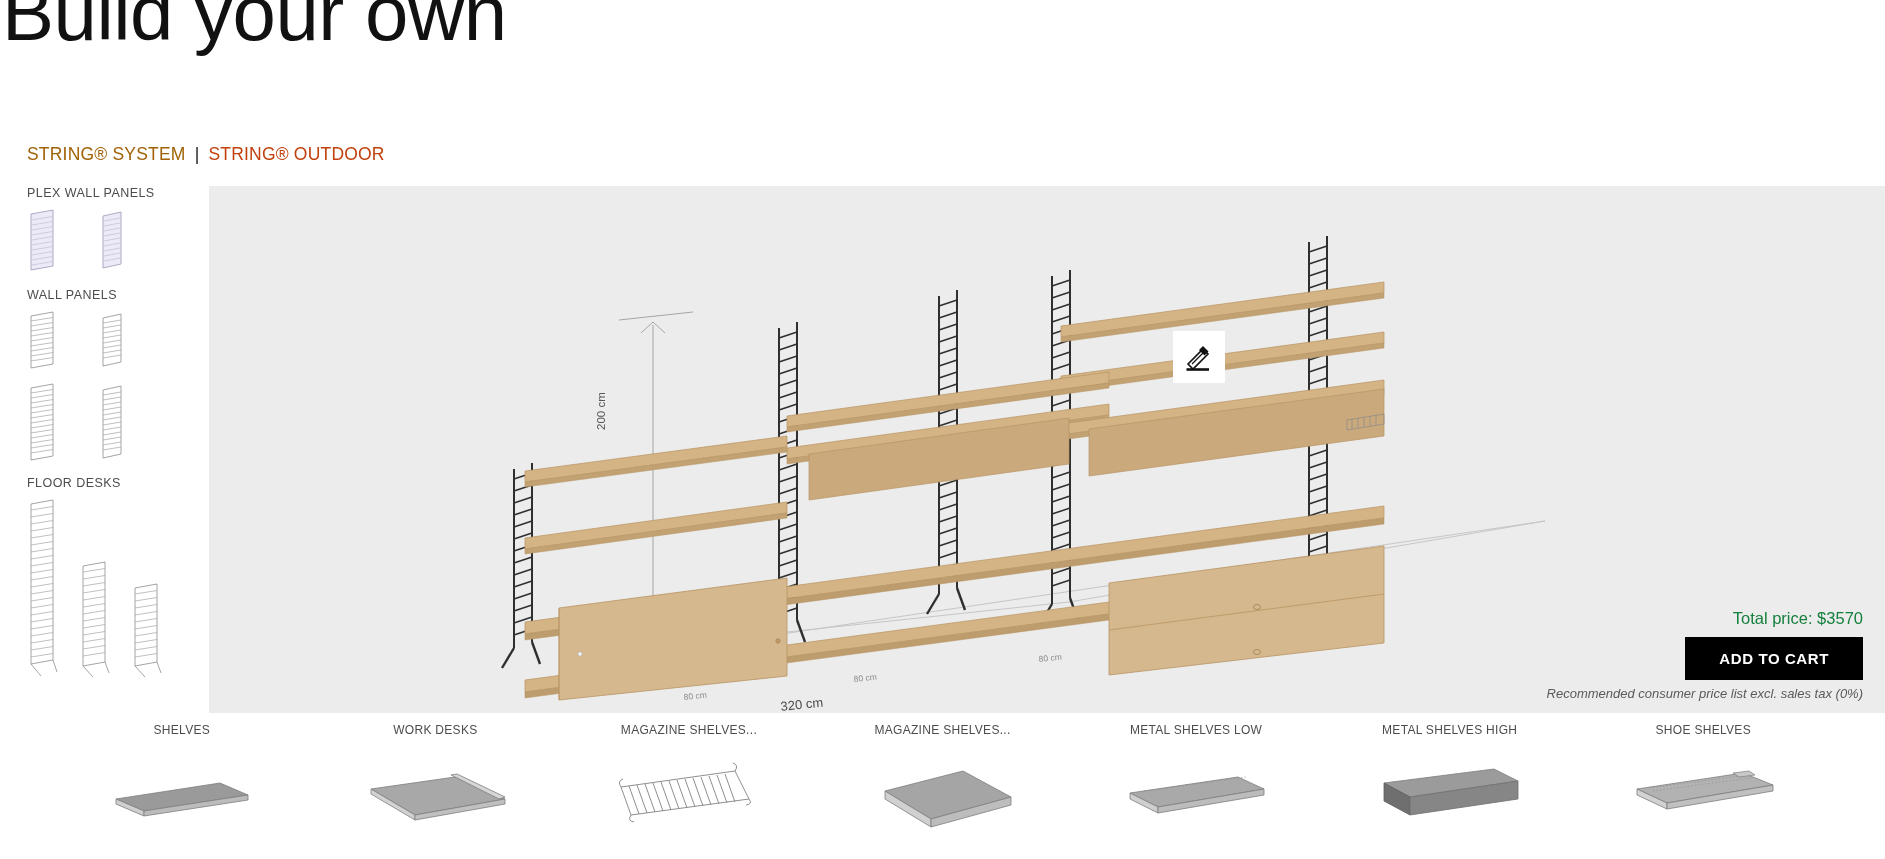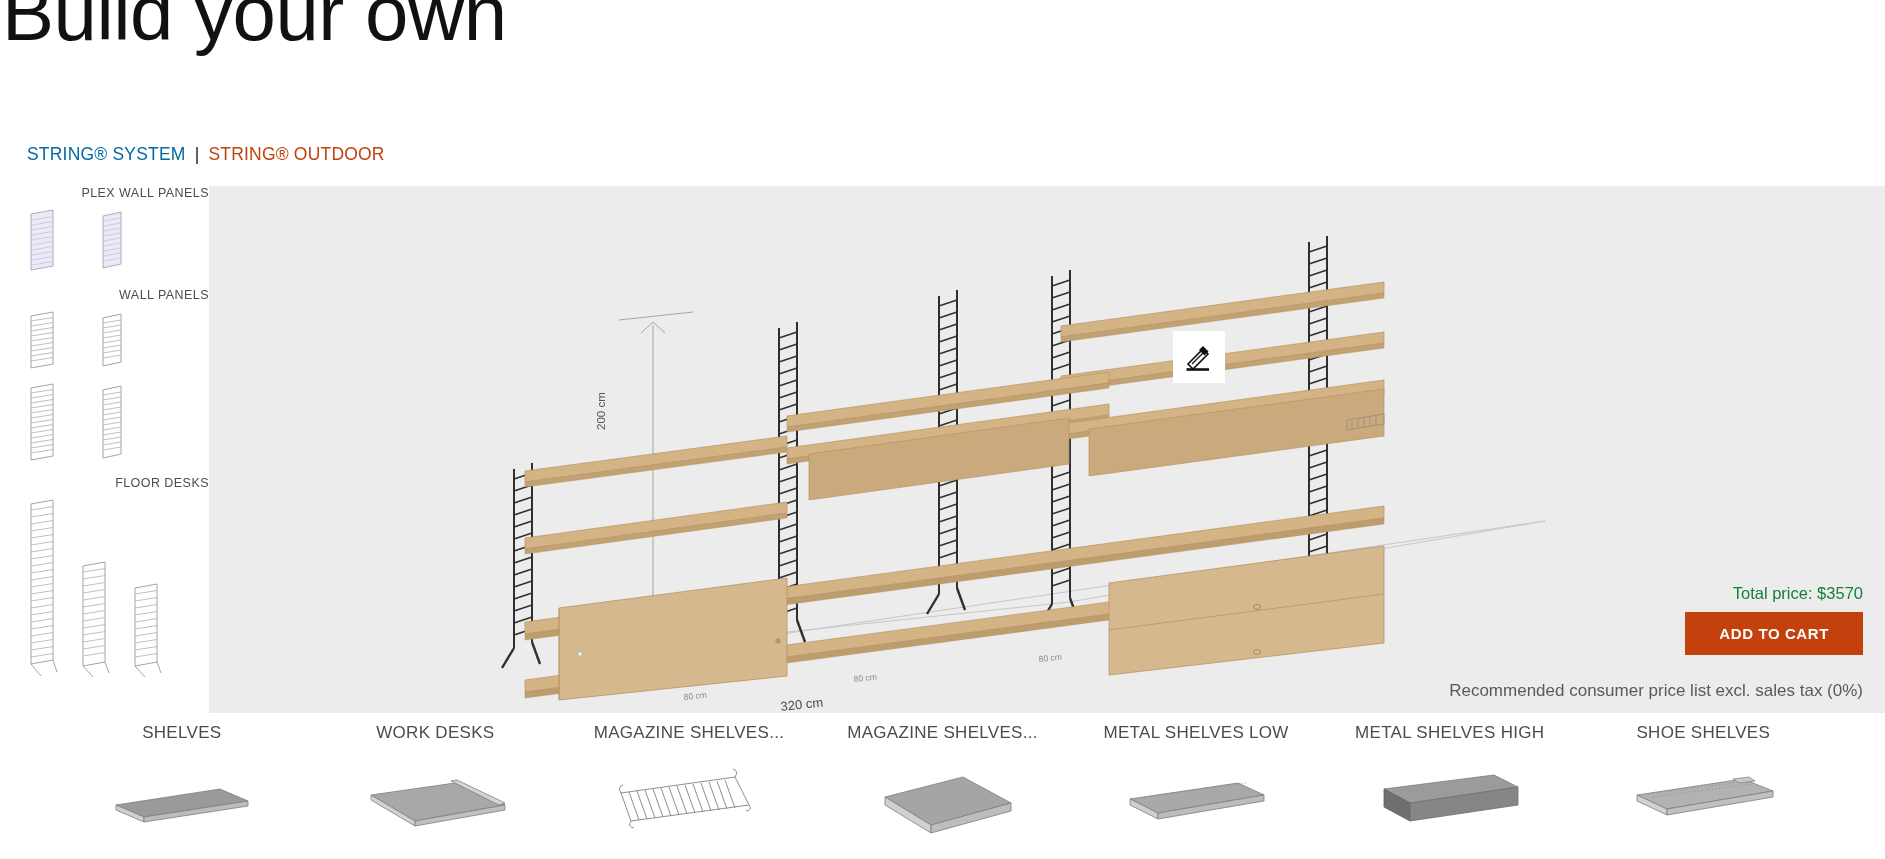--- a/index.html
+++ b/index.html
@@ -28,21 +28,21 @@
   .crumb-row {
     position: absolute;
     left: 0; top: 140px;
     width: 1885px; height: 46px;
   }
   .crumbs {
     position: absolute; left: 27px; top: 4px;
     display: flex; align-items: center; gap: 0px;
     font-size: 17.5px; letter-spacing: 0.2px;
   }
-  .crumb-active { color: #0369a1; }
+  .crumb-active { color: #a16207; }
   .crumb-sep { color: #1a1a1a; padding: 0 9px; }
   .crumb-muted { color: #c2410c; }
 
   
   .toolbar {
     position: absolute; right: 20px; top: 136px;
     display: flex; align-items: center; gap: 20px;
   }
   .tool-btn {
     position: relative;
@@ -68,21 +68,20 @@
     left: 0; top: 186px;
     width: 209px; height: 527px;
     background: #ffffff;
     overflow: hidden;
   }
   .group-label {
     font-size: 12.5px;
     color: #4c4c4c;
     letter-spacing: 0.45px;
     margin: 0 0 8px 27px;
-    text-align: right;
   }
   .panel-row {
     position: relative;
     display: flex;
     margin-left: 27px;
     margin-bottom: 10px;
     gap: 40px;
   }
 
   
@@ -109,34 +108,35 @@
     right: 22px; bottom: 12px;
     text-align: right;
   }
   .total-price {
     font-size: 16.5px;
     color: #15803d;
     margin-bottom: 9px;
   }
   .add-cart-btn {
     display: inline-block;
-    background: #c2410c;
+    background: #000000;
     color: #ffffff;
     font-size: 15px;
     font-weight: 700;
     letter-spacing: 0.6px;
     padding: 13px 34px;
     border: 0;
     cursor: pointer;
     font-family: "Liberation Sans", sans-serif;
   }
   .price-note {
-    font-size: 17px;
+    font-size: 13px;
     color: #5a5a5a;
-    margin-top: 26px;
+    margin-top: 6px;
+    font-style: italic;
   }
 
   
   .carousel {
     position: absolute;
     left: 0; top: 713px;
     width: 1885px; height: 146px;
     background: #ffffff;
   }
 
@@ -146,21 +146,21 @@
     width: 1775px; height: 146px;
     display: flex;
   }
   .car-item {
     flex: 1 1 0;
     display: flex; flex-direction: column; align-items: center;
     padding-top: 10px;
     cursor: pointer;
   }
   .car-label {
-    font-size: 17px;
+    font-size: 12px;
     color: #4c4c4c;
     letter-spacing: 0.3px;
     white-space: nowrap;
     margin-bottom: 16px;
   }
   .car-thumb { width: 160px; height: 92px; }
 
   svg { display: block; }
 </style>
 </head>

